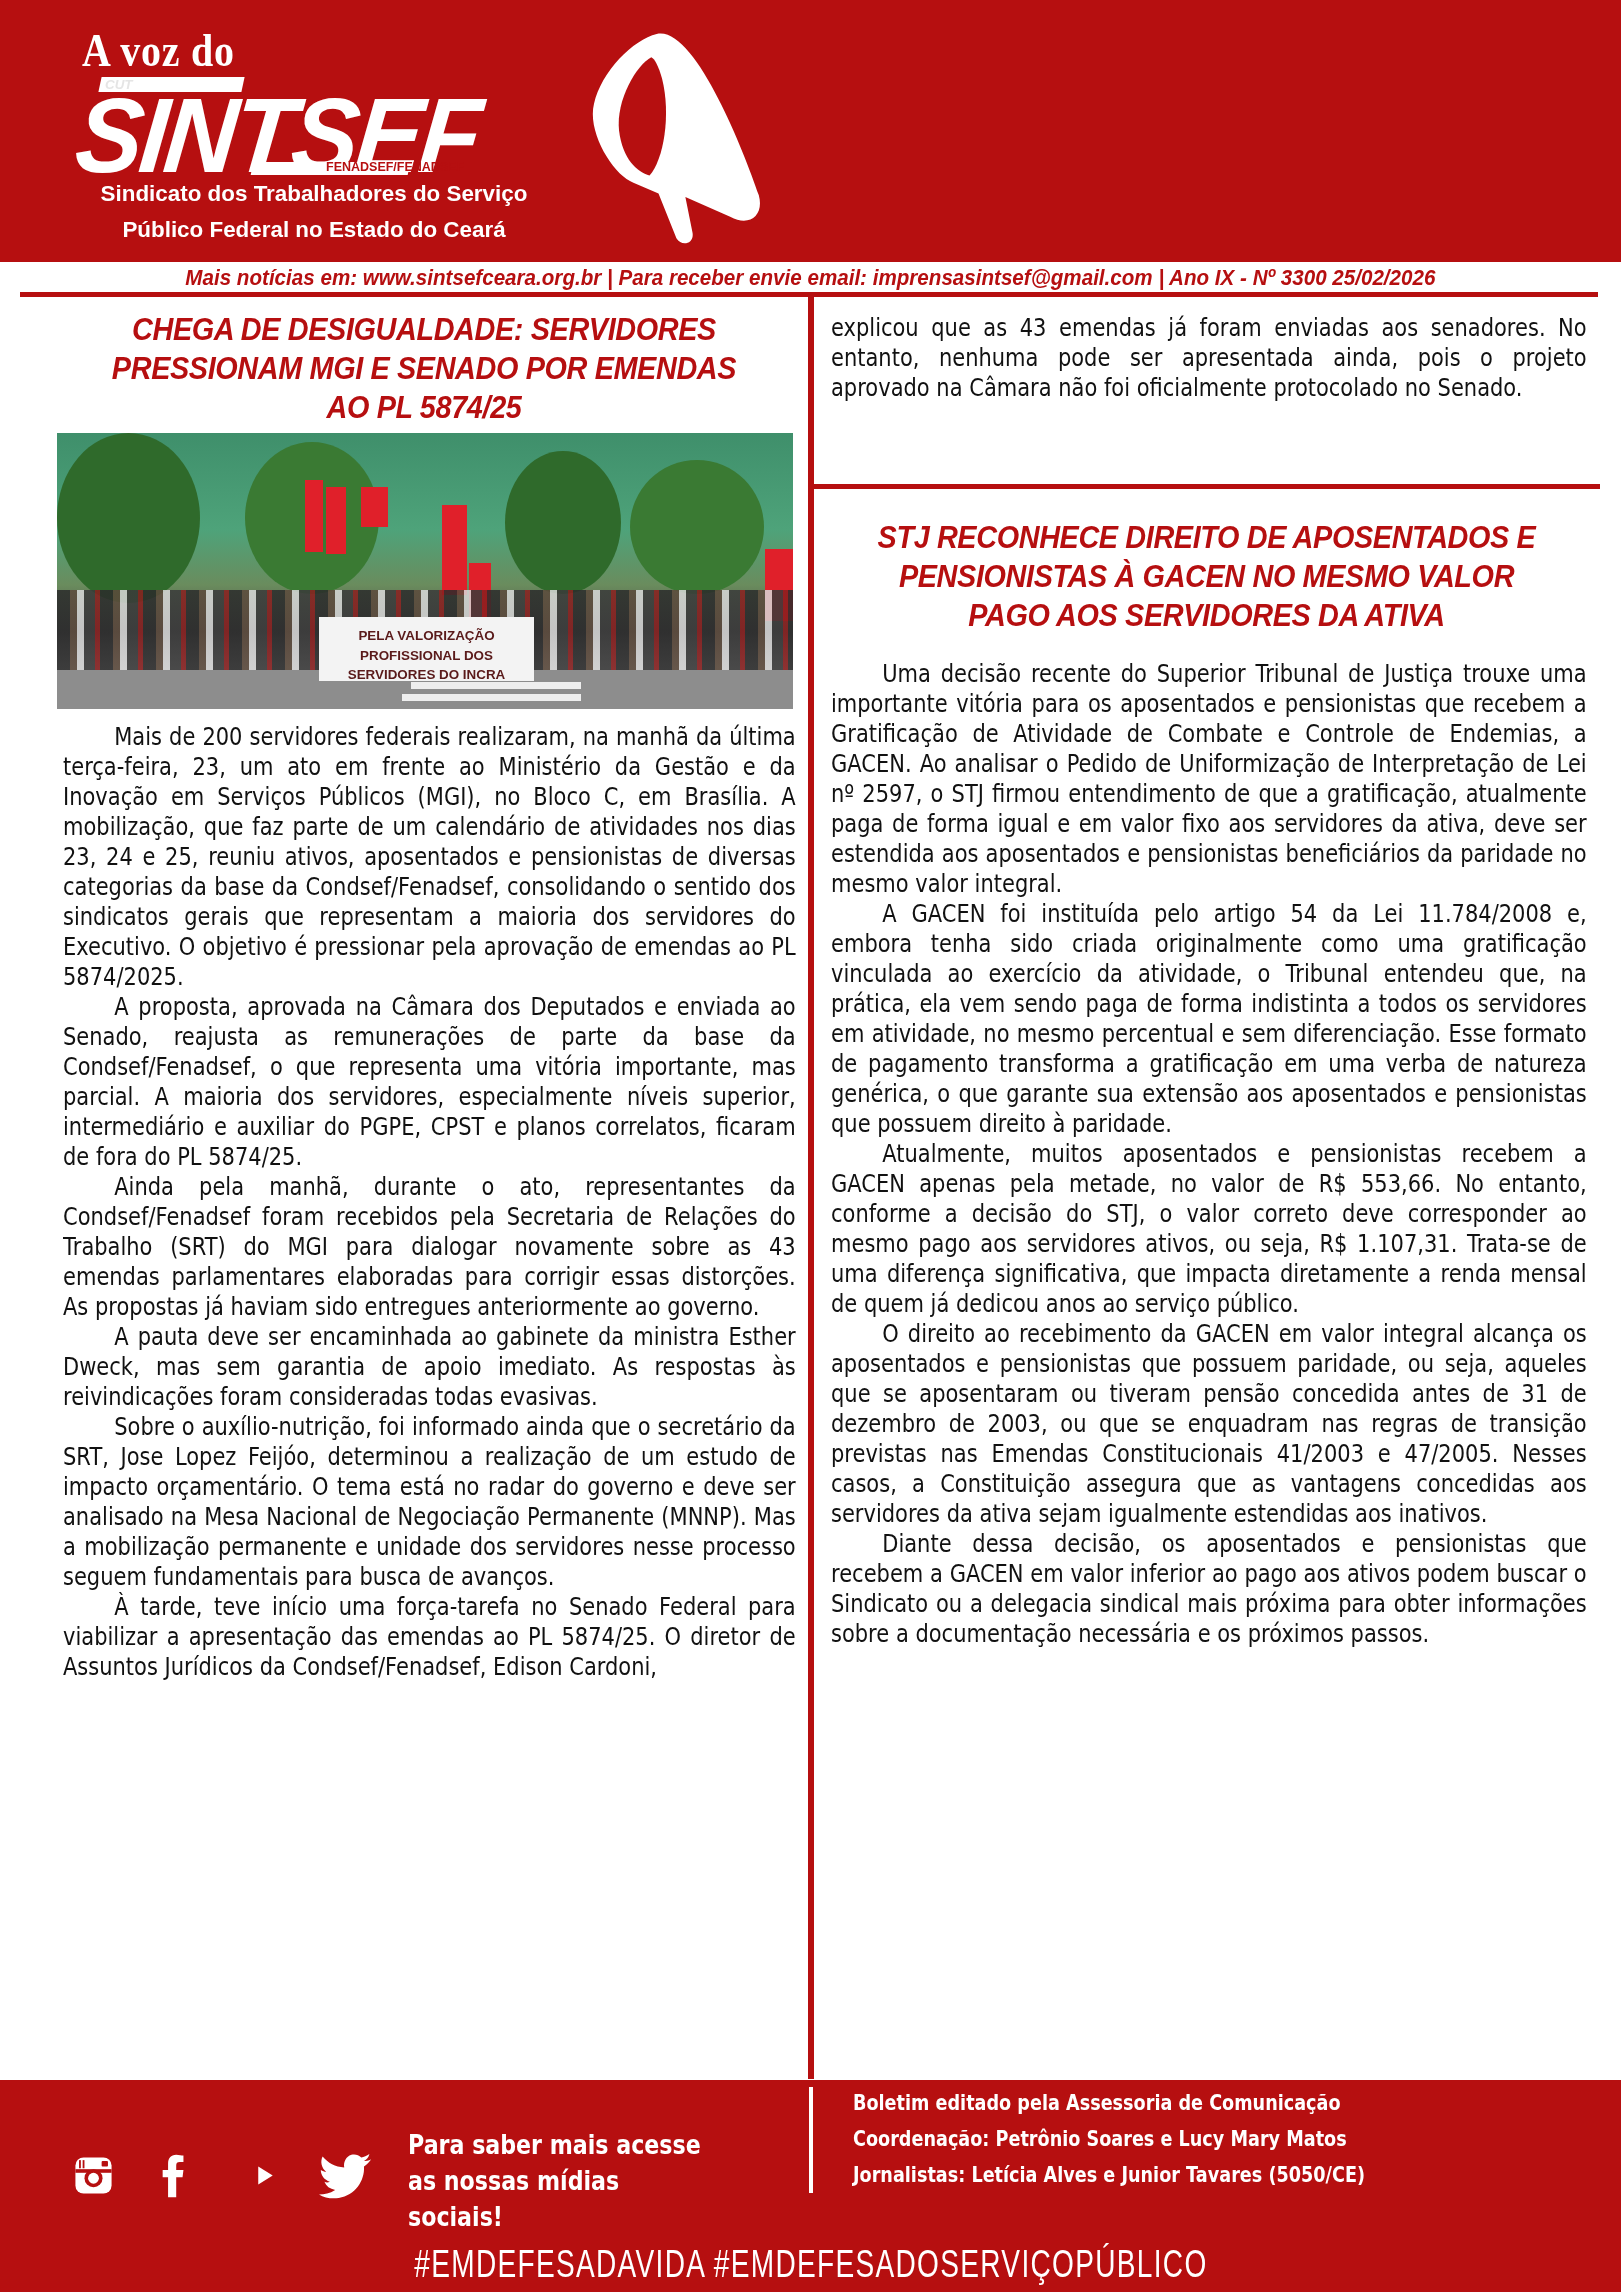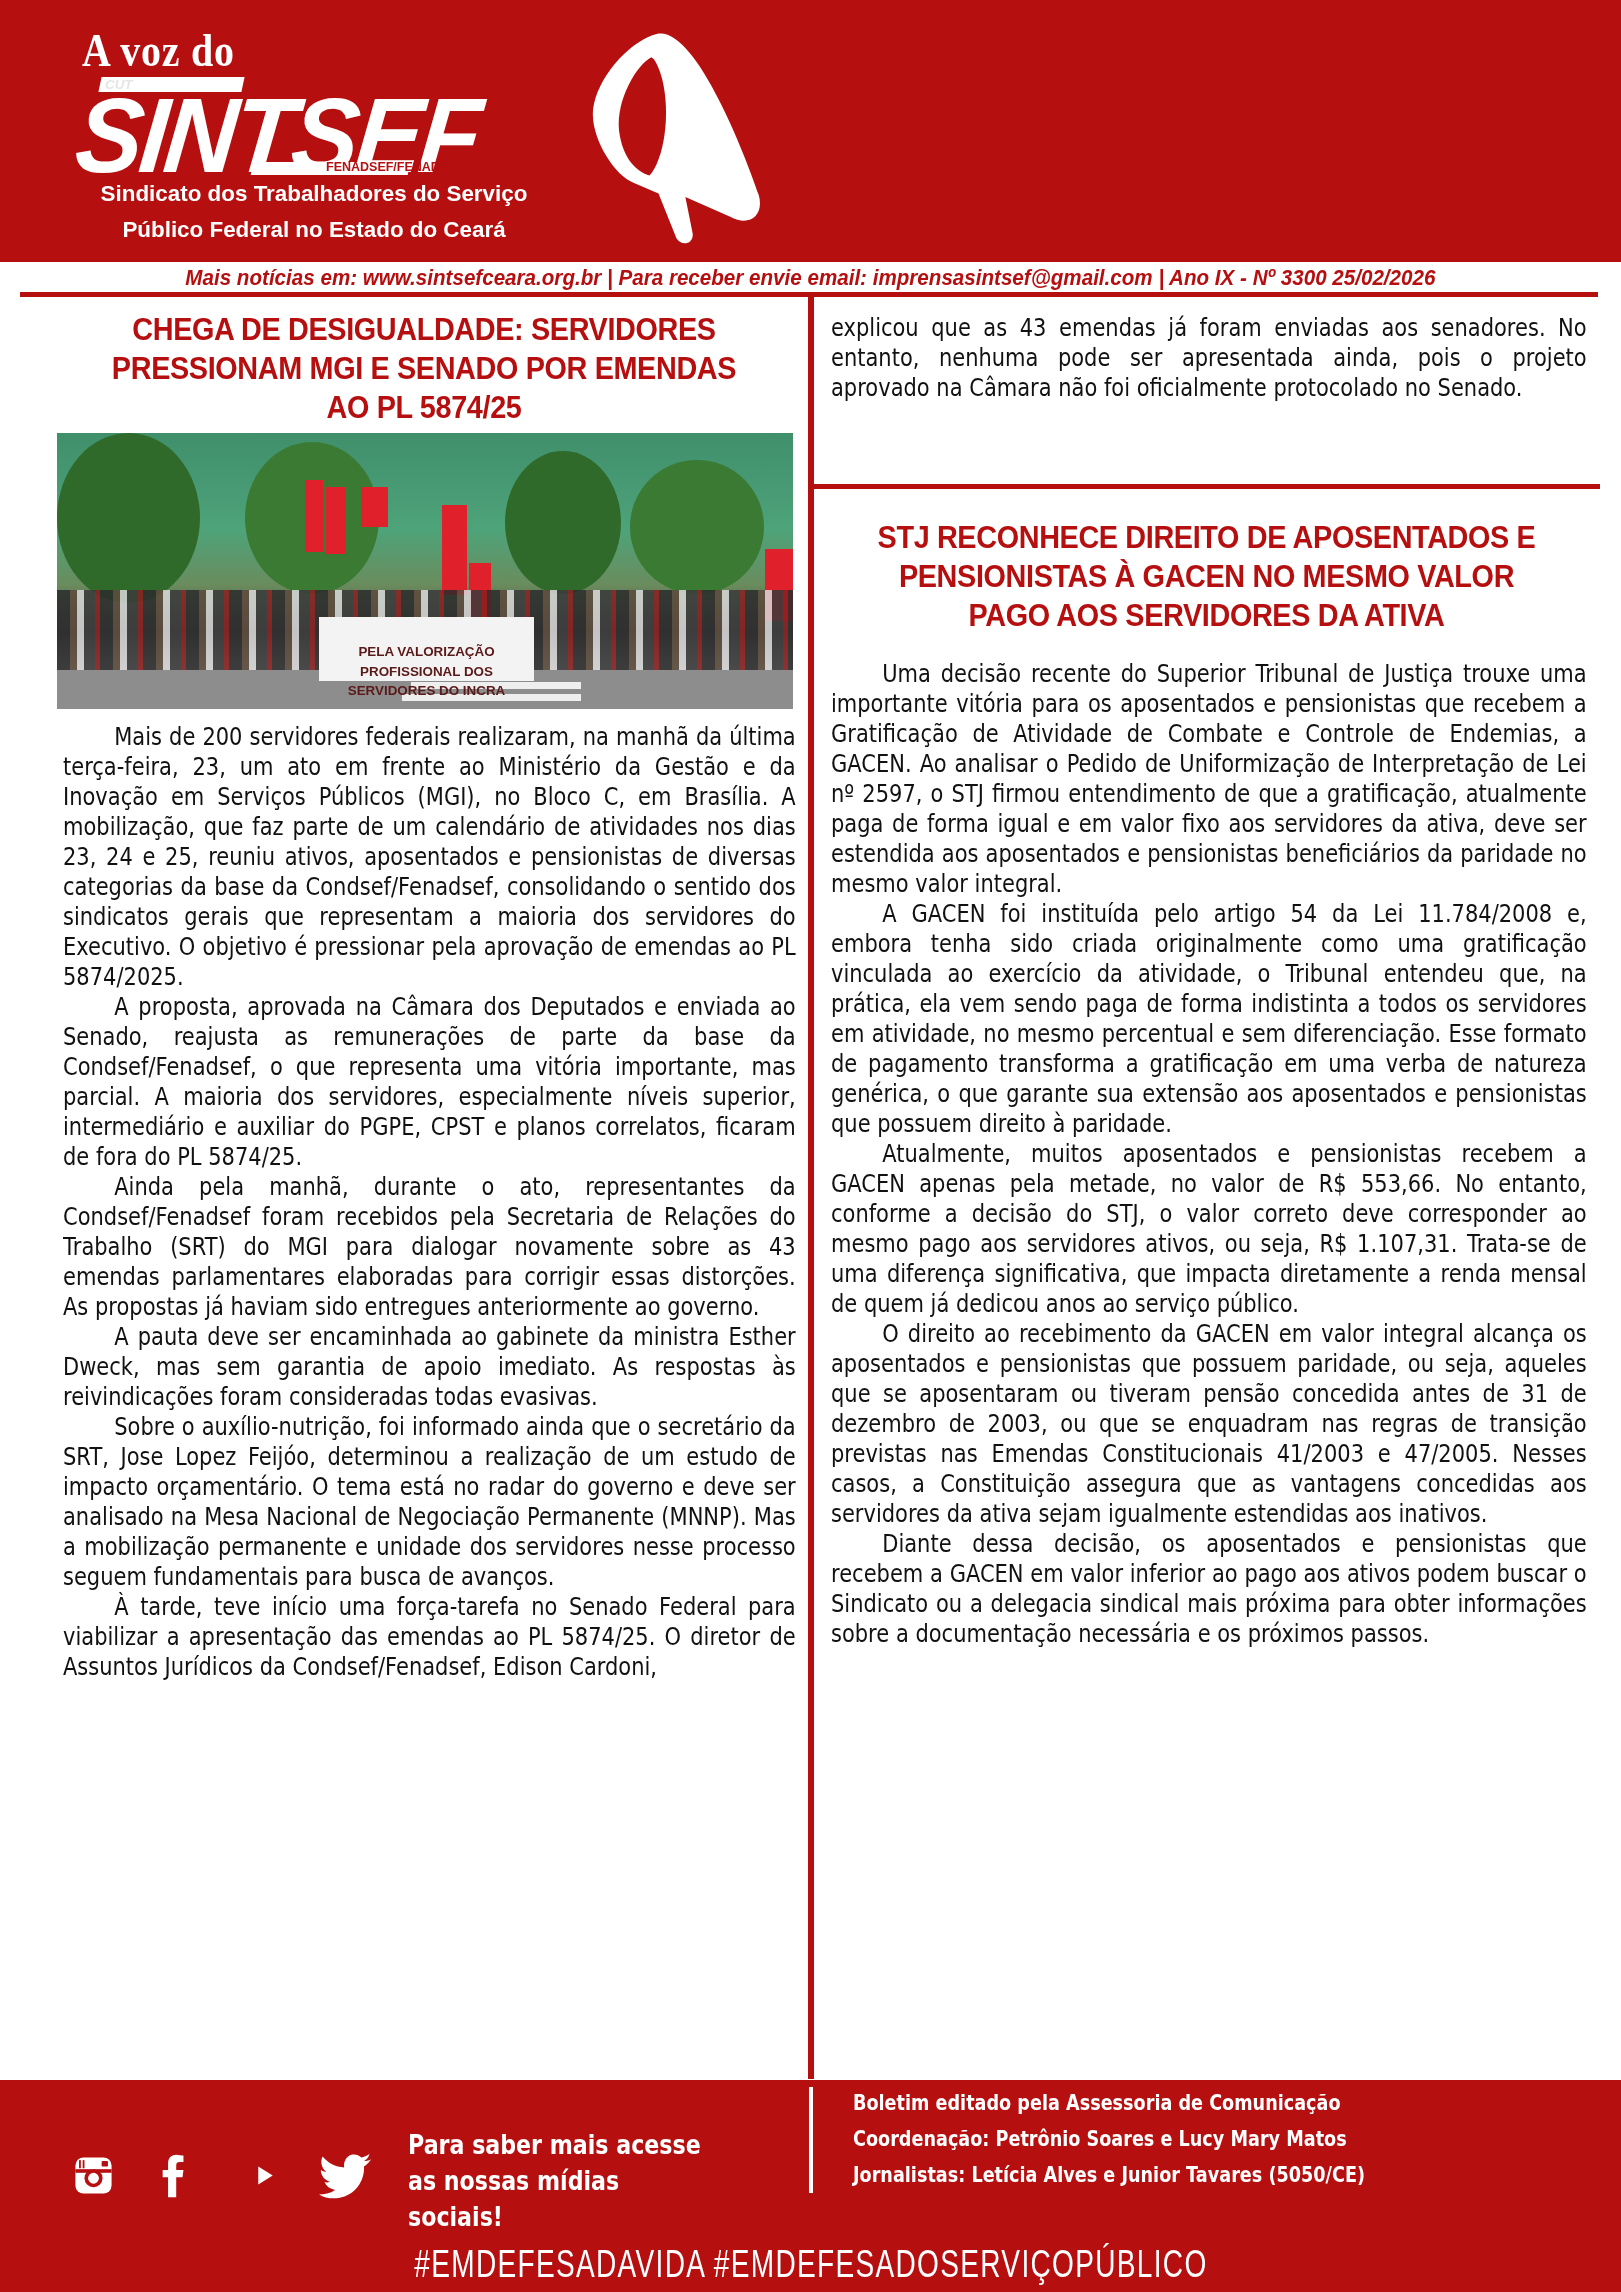--- a/index.html
+++ b/index.html
@@ -63,40 +63,40 @@
     font-size: 22.4px; line-height: 30px; white-space: nowrap;
   }
   .info-line span { display: inline-block; transform: scaleX(0.92); }
   .info-underline { position: absolute; left: 19.7px; top: 292px; width: 1578px; height: 5.4px; background: #b60f10; }
   .col-divider { position: absolute; left: 808px; top: 297px; width: 6.3px; height: 1782px; background: #b60f10; }
   .right-sep { position: absolute; left: 814px; top: 484px; width: 786px; height: 5.4px; background: #b60f10; }
 
   
   .headline {
     position: absolute; color: #b60f10; font-weight: bold; text-align: center;
-    font-size: 32px; line-height: 39px; letter-spacing: -0.4px;
+    font-size: 32px; line-height: 39px; letter-spacing: -0.4px; font-style: italic;
   }
   .headline span { display: inline-block; transform: scaleX(0.9); }
   .h-left { left: 57px; top: 310px; width: 734px; }
   .h-right { left: 826px; top: 518px; width: 761px; }
 
   .photo {
     position: absolute; left: 57px; top: 433px; width: 736px; height: 276px;
     background: linear-gradient(180deg, #3f8f6b 0%, #4ea37a 35%, #6a8c5d 55%, #4b4b4b 72%, #9e9e9e 85%, #b8b8b8 100%);
     overflow: hidden;
   }
   .photo .tree { position: absolute; border-radius: 50%; background: #2f6a2b; }
   .photo .flag { position: absolute; background: #e0202a; }
   .photo .crowd { position: absolute; left: 0; top: 157px; width: 736px; height: 85px;
     background: repeating-linear-gradient(90deg, #2b2b2b 0 12.5px, #5c4a3c 12.5px 19.7px, #d9d9d9 19.7px 27px, #3a3a3a 27px 38px, #8a1e1e 38px 43px); opacity: .85; }
   .photo .road { position: absolute; left: 0; top: 237px; width: 736px; height: 39px; background: #8d8d8d; }
   .photo .stripe { position: absolute; left: 354px; width: 170px; height: 7.2px; background: #eee; }
   .banner {
     position: absolute; left: 262px; top: 184px; width: 215px; height: 64px; background: #f3f3f3;
-    color: #5a1a1a; font-size: 13.4px; font-weight: bold; text-align: center; padding-top: 25px; line-height: 19.7px;
+    color: #5a1a1a; font-size: 13.4px; font-weight: bold; text-align: center; padding-top: 9px; line-height: 19.7px;
   }
 
   .body-text {
     position: absolute; font-family: "DejaVu Sans", sans-serif; font-size: 25px; line-height: 30px;
     color: #111; text-align: justify;
   }
   .body-text .inner { transform: scaleX(0.84); transform-origin: left top; width: 119%; }
   .body-text p { text-indent: 61px; }
   .bt-left { left: 63px; top: 722px; width: 733px; height: 1358px; overflow: hidden; }
   .bt-right-top { left: 831px; top: 313px; width: 756px; }

